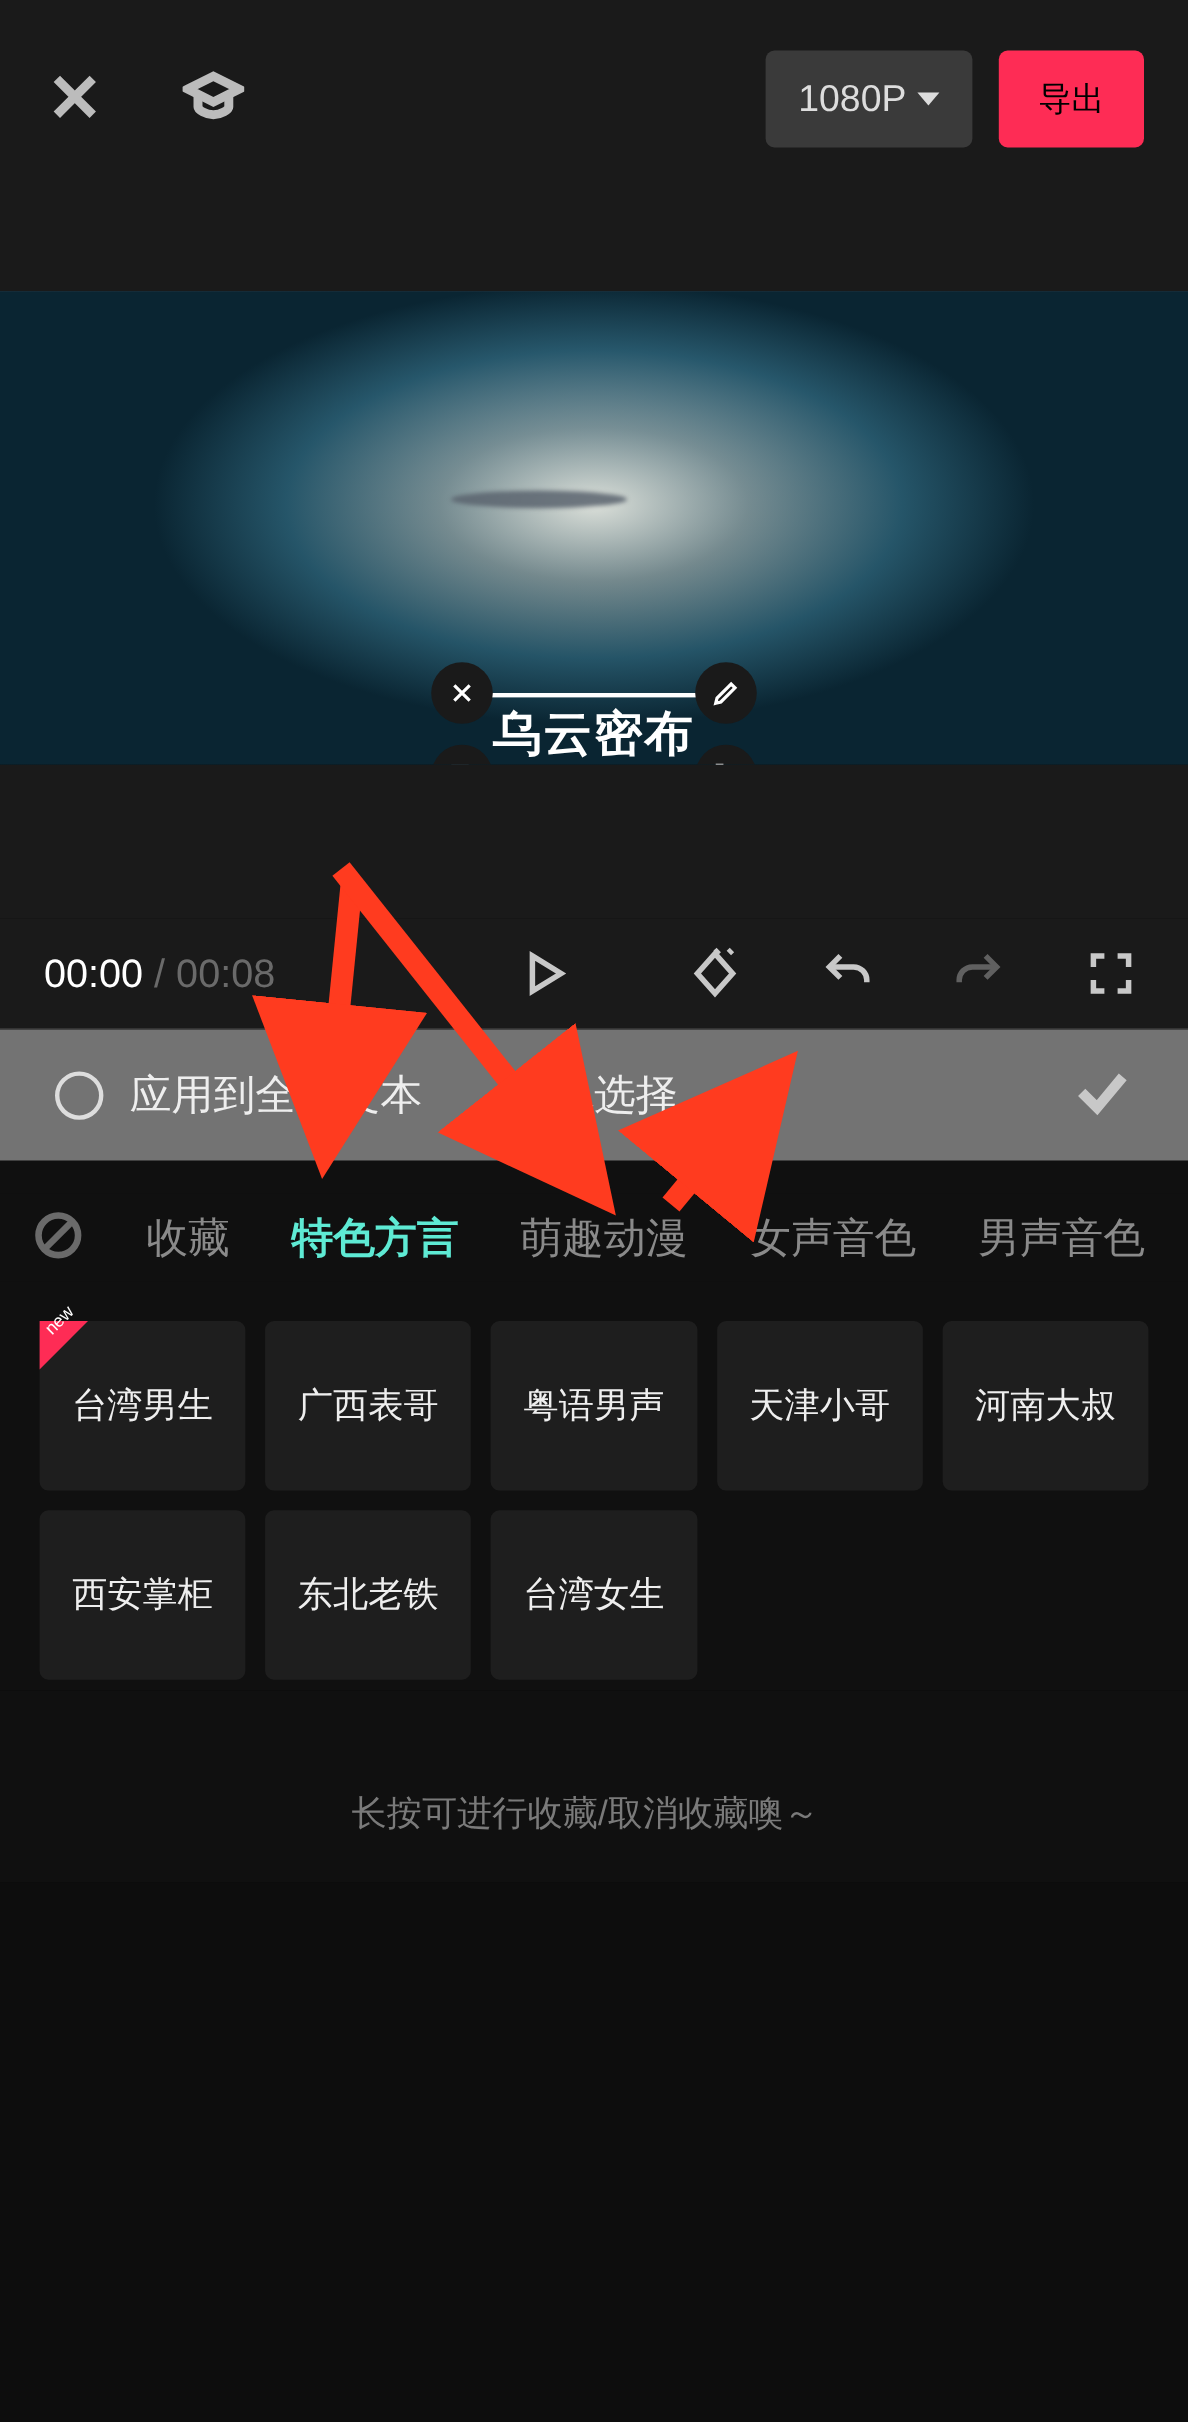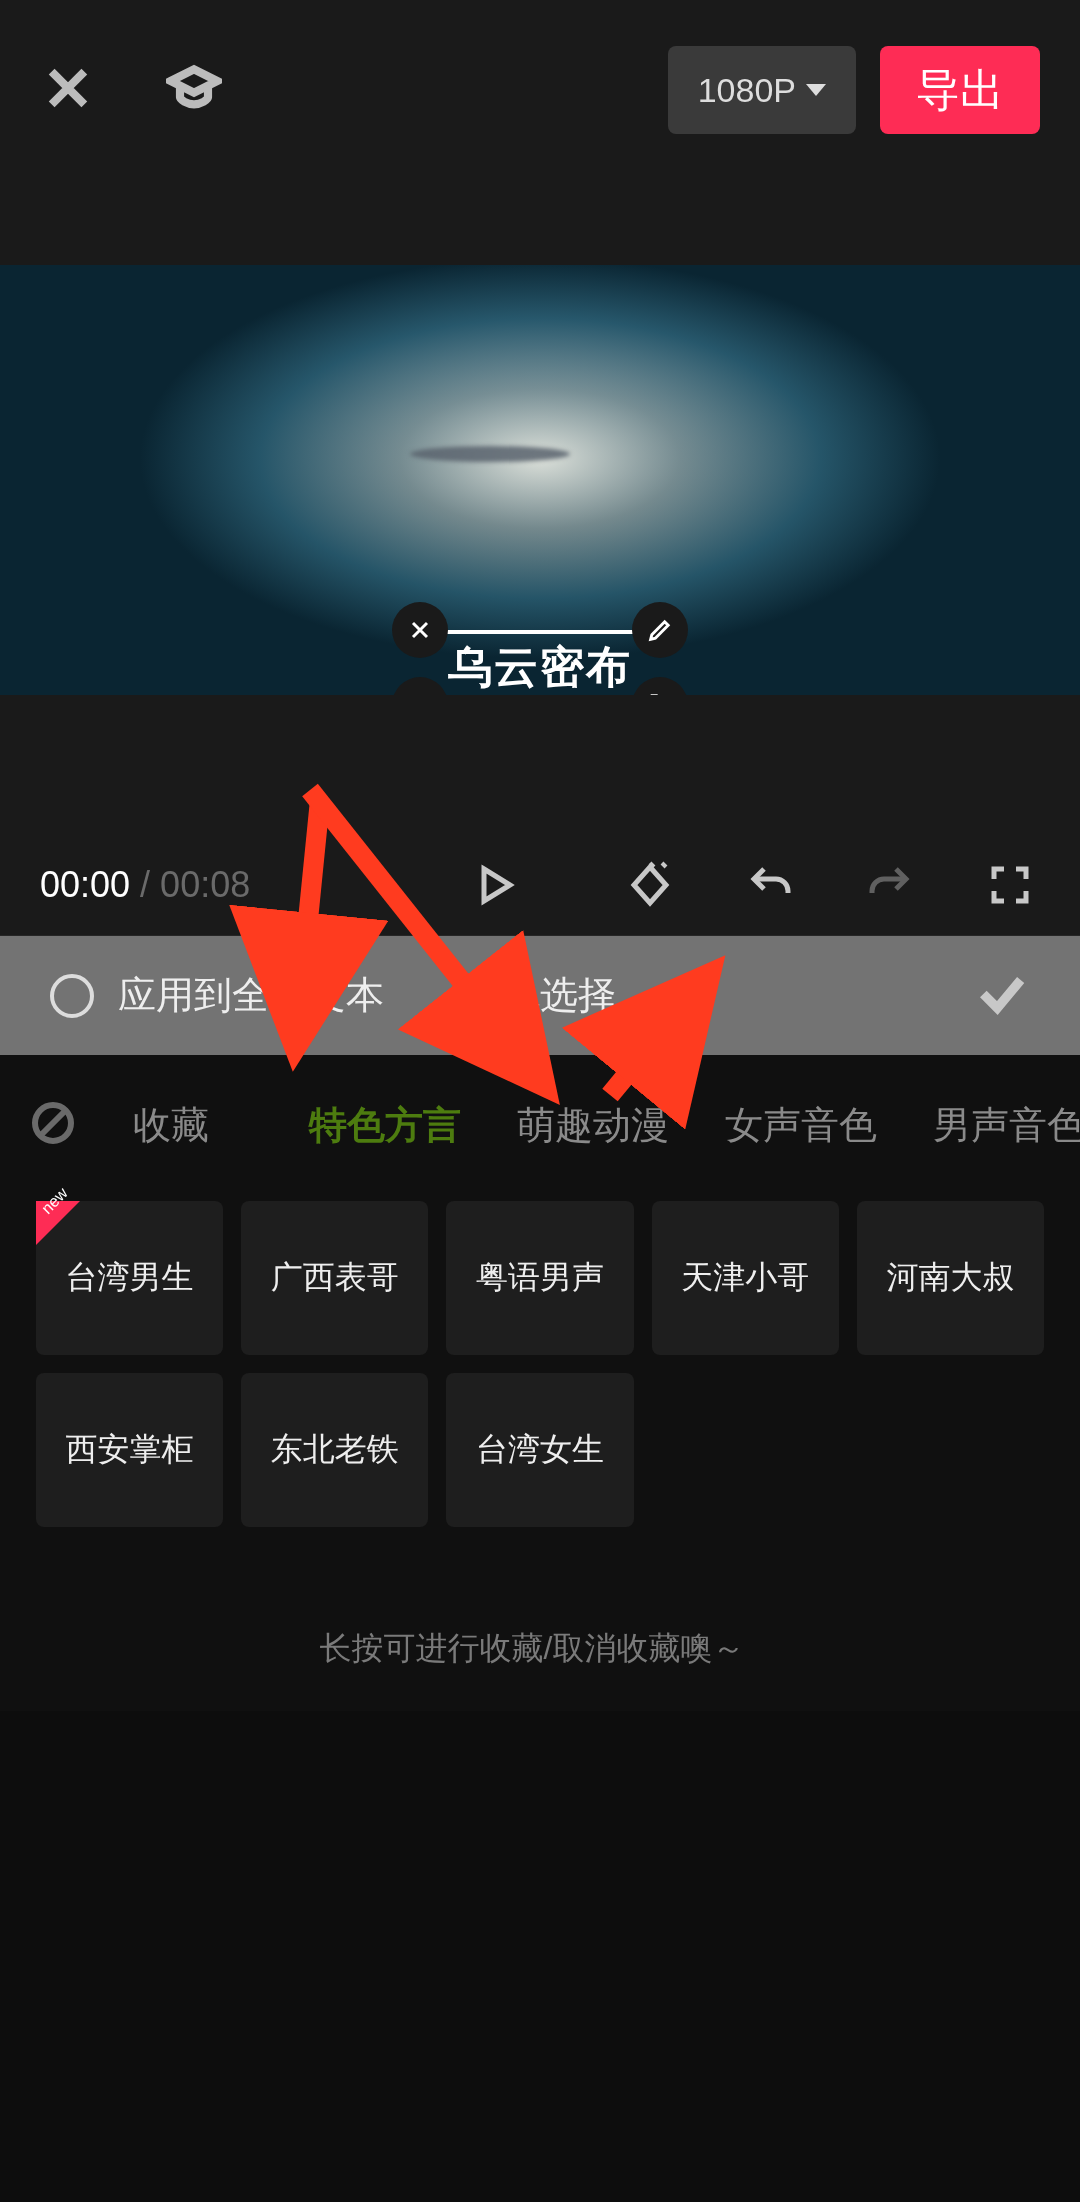--- a/index.html
+++ b/index.html
@@ -4,21 +4,21 @@
 <style>
   * { box-sizing: border-box; margin: 0; padding: 0; }
   html, body { width: 1080px; height: 2202px; background: #0d0d0d; font-family: -apple-system, "PingFang SC", "Microsoft YaHei", sans-serif; color: #fff; overflow: hidden; position: relative; }
   
   .header { display: flex; align-items: center; justify-content: space-between; padding: 50px 40px 40px 40px; background: #1a1a1a; height: 170px; }
   .header-left { display: flex; align-items: center; gap: 70px; }
   .close-icon svg, .grad-icon svg { width: 56px; height: 56px; stroke: #bcbcbc; stroke-width: 3.5; fill: none; }
   .header-right { display: flex; align-items: flex-start; gap: 24px; }
   .res-btn { background: #3a3a3a; height: 88px; padding: 0 30px; border-radius: 8px; display: flex; align-items: center; gap: 10px; font-size: 34px; color: #ddd; }
   .res-btn .caret { width: 0; height: 0; border-left: 10px solid transparent; border-right: 10px solid transparent; border-top: 12px solid #ddd; }
-  .export-btn { background: #fe2c55; height: 88px; padding: 0 36px; border-radius: 8px; font-size: 44px; color: #ffffff; font-weight: 500; display:flex; align-items:center;}
+  .export-btn { background: #fe2c55; height: 88px; padding: 0 36px; border-radius: 8px; font-size: 30px; color: #000000; font-weight: 500; display:flex; align-items:center;}
   
   .spacer-top { height: 95px; background: #1a1a1a; }
   
   .preview { width: 1080px; height: 430px; position: relative; overflow: hidden; background:
     radial-gradient(ellipse 400px 200px at 50% 45%, rgba(255,255,245,0.85) 0%, rgba(220,235,230,0.5) 35%, rgba(40,90,110,0.9) 70%, #0a2532 100%),
     linear-gradient(to bottom, #2b5068 0%, #0f3042 30%, #061820 100%);
   }
   .cloud-strip { position:absolute; top: 42%; left:38%; width:160px; height:16px; background: rgba(90,100,110,0.85); border-radius:50%; filter: blur(2px);}
   
   .text-box { position: absolute; bottom: -20px; left: 50%; transform: translateX(-50%); width: 240px;}
@@ -48,21 +48,21 @@
   .apply-text { font-size:38px; color:#eee; }
   .panel-title { position:absolute; left:50%; transform:translateX(-50%); font-size:38px; color:#eee;}
   .confirm { margin-left:auto; }
   .confirm svg { width:56px; height:56px; stroke:#c8c8c8; stroke-width:4; fill:none;}
   
   .panel-space { height:30px; background:#101010;}
   
   .tabs { display:flex; align-items:center; height:80px; gap:56px; padding:0 29px; background:#101010; overflow:hidden; white-space:nowrap;}
   .tab-none svg { width:48px; height:48px; stroke:#6a6a6a; stroke-width:3; fill:none;}
   .tab { font-size:38px; color:#8a8a8a; }
-  .tab.active { color:#4d7c0f; font-weight:600;margin-left:44px;}
+  .tab.active { color:#5eead4; font-weight:600;}
   
   .voice-grid { display:grid; grid-template-columns: repeat(5, 1fr); gap:18px; padding:36px 36px 10px 36px; background:#101010;}
   .voice-item { background:#1e1e1e; height:154px; border-radius:8px; display:flex; align-items:center; justify-content:center; font-size:32px; color:#eee; position:relative;}
   .new-badge { position:absolute; top:0; left:0; width:0; height:0; border-top:44px solid #fe2c55; border-right:44px solid transparent;}
   .new-badge::after { content:"new"; position:absolute; top:-40px; left:2px; font-size:16px; color:#fff; transform: rotate(-45deg); transform-origin: left top;}
   
   .hint { text-align:center; font-size:32px; color:#7a7a7a; padding:90px 16px 40px 0; background:#101010;}
   .bg-fill { position:absolute; left:0; right:0; bottom:0; top: 1520px; background:#101010; z-index:-1;}
   
   .arrows { position:absolute; inset:0; pointer-events:none;}

